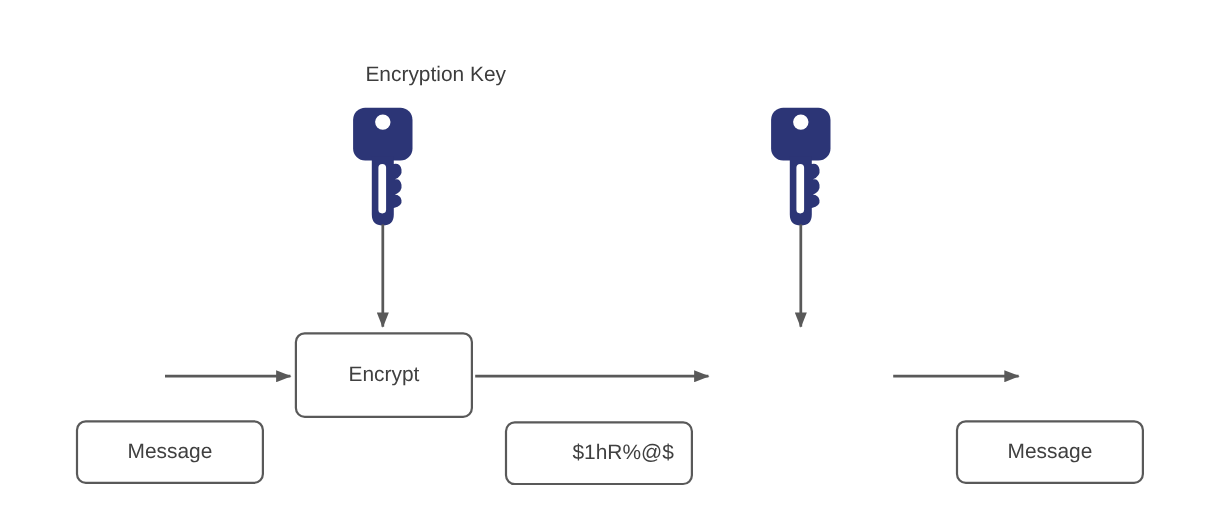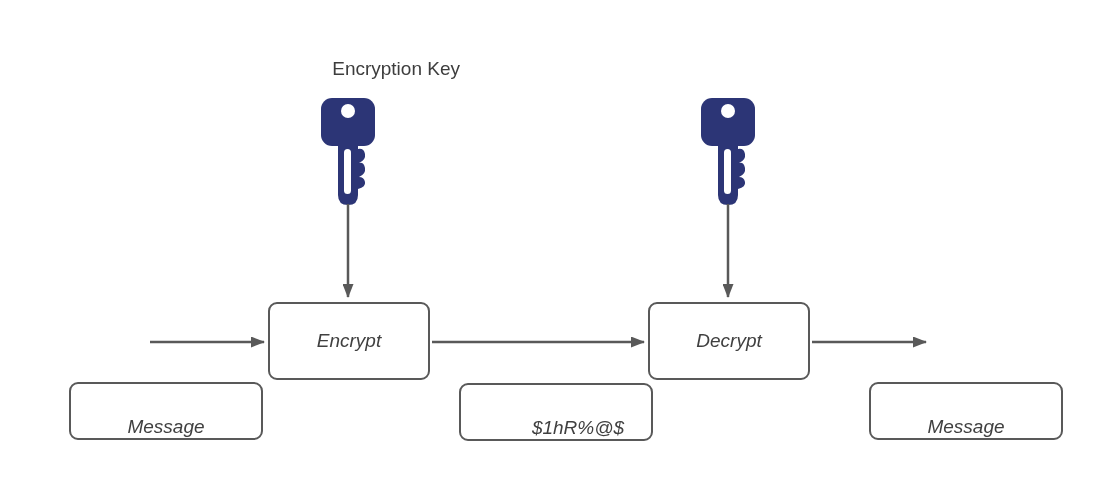--- a/index.html
+++ b/index.html
@@ -38,26 +38,25 @@
     box-sizing: border-box;
     background: #ffffff;
     border: 2.5px solid #595959;
     border-radius: 9px;
     display: flex;
     align-items: center;
     justify-content: center;
     font-size: 19px;
     color: #404040;
     white-space: nowrap;
-    font-style: italic;
   }
   .process-box { width: 162px; height: 78px; }
   .process-box.encrypt { left: 268px; top: 302px; }
   .process-box.decrypt { left: 648px; top: 302px; }
-  .data-box { width: 194px; height: 58px; align-items: flex-end; }
+  .data-box { width: 171px; height: 58px; }
   .data-box.msg-in  { left: 69px;  top: 382px; }
   .data-box.cipher  { left: 459px; top: 383px; padding-left: 44px; }
   .data-box.msg-out { left: 869px; top: 382px; }
 </style>
 </head>
 <body>
 
 <div class="canvas">
 
   <svg class="layer" viewBox="0 0 1100 484" aria-hidden="true">
@@ -87,23 +86,20 @@
     <line x1="150" y1="342" x2="264" y2="342" stroke-width="2.5" marker-end="url(#arrowhead)" stroke="#595959"></line>
     <line x1="432" y1="342" x2="644" y2="342" stroke-width="2.5" marker-end="url(#arrowhead)" stroke="#595959"></line>
     <line x1="812" y1="342" x2="926" y2="342" stroke-width="2.5" marker-end="url(#arrowhead)" stroke="#595959"></line>
   </svg>
 
   <div class="key-title enc">Encryption Key</div>
 
   <div class="node-box process-box encrypt">
     <span>Encrypt</span>
   </div>
-  <div class="node-box process-box decrypt">
-    <span>Decrypt</span>
-  </div>
 
   <div class="node-box data-box msg-in">
     <span>Message</span>
   </div>
   <div class="node-box data-box cipher">
     <span>$1hR%@$</span>
   </div>
   <div class="node-box data-box msg-out">
     <span>Message</span>
   </div>

